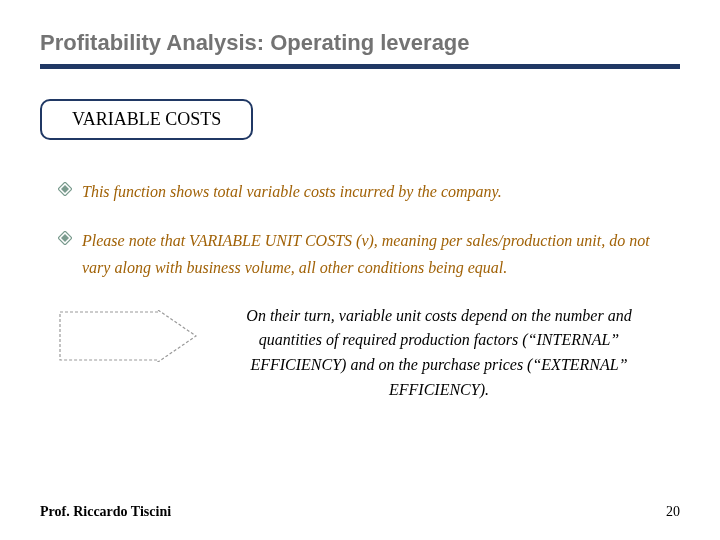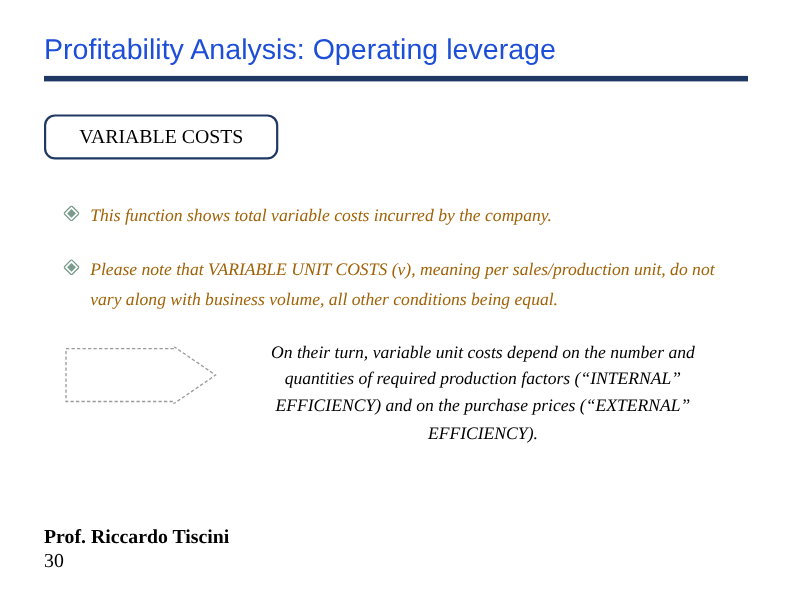--- a/index.html
+++ b/index.html
@@ -1,31 +1,31 @@
 <!DOCTYPE html>
 <html><head>
 <meta charset="utf-8">
 <style>
   * { box-sizing: border-box; margin: 0; padding: 0; }
   html, body { width: 720px; height: 540px; background: #fff; font-family: Georgia, 'Times New Roman', serif; }
   .slide { position: relative; width: 720px; height: 540px; padding: 30px 40px 0 40px; }
-  .title { font-family: Arial, Helvetica, sans-serif; font-size: 26px; font-weight: normal; color: #1d4ed8; margin-bottom: 8px; }
+  .title { font-family: Arial, Helvetica, sans-serif; font-size: 22px; font-weight: bold; color: #737373; margin-bottom: 8px; }
   .rule { height: 5px; background: #203864; margin-bottom: 30px; }
   .label-box-wrap { text-align: left; margin-bottom: 38px; }
   .label-box { display: inline-block; border: 2px solid #203864; border-radius: 10px; padding: 8px 30px; font-family: 'Times New Roman', Times, serif; font-size: 18px; color: #000; }
   .bullets { padding-left: 18px; }
   .bullet { display: flex; align-items: flex-start; margin-bottom: 22px; font-style: italic; font-size: 16px; line-height: 1.7; color: #a16207; }
   .diamond { flex: 0 0 auto; width: 14px; height: 14px; margin-top: 4px; margin-right: 10px; position: relative; }
   .diamond svg { display: block; }
   .btext { flex: 1 1 auto; }
   .arrow-row { display: flex; align-items: flex-start; margin-top: 6px; }
   .arrow-wrap { flex: 0 0 150px; padding-left: 18px; padding-top: 6px; }
   .para { flex: 1 1 auto; font-style: italic; font-size: 16px; line-height: 1.55; text-align: center; padding: 0 18px; }
   .footer { position: absolute; left: 0; right: 0; bottom: 20px; padding: 0 40px; }
-  .footer-row { display: flex; justify-content: space-between; align-items: baseline; font-size: 18px; flex-direction: column; }
+  .footer-row { display: flex; justify-content: space-between; align-items: baseline; font-size: 14px; }
   .footer-left { font-weight: bold; font-family: Georgia, serif; }
   .footer-center { font-family: Georgia, serif; text-align: center; flex: 1; }
   .footer-right { font-family: Georgia, serif; }
 </style>
 </head>
 <body>
 
 <div class="slide">
 
   <div class="title">Profitability Analysis: Operating leverage</div>
@@ -61,17 +61,17 @@
       <svg width="140" height="52">
         <polyline points="2,2 100,2 100,0 138,26 100,52 100,50 2,50 2,2" fill="none" stroke="#9a9a9a" stroke-width="1.2" stroke-dasharray="3,2"></polyline>
       </svg>
     </div>
     <div class="para">On their turn, variable unit costs depend on the number and quantities of required production factors (“INTERNAL” EFFICIENCY) and on the purchase prices  (“EXTERNAL” EFFICIENCY).</div>
   </div>
 
   <div class="footer">
     <div class="footer-row">
       <span class="footer-left">Prof. Riccardo Tiscini</span>
-      <span class="footer-right">30</span>
+      <span class="footer-right">20</span>
     </div>
   </div>
 
 </div>
 
 </body></html>

